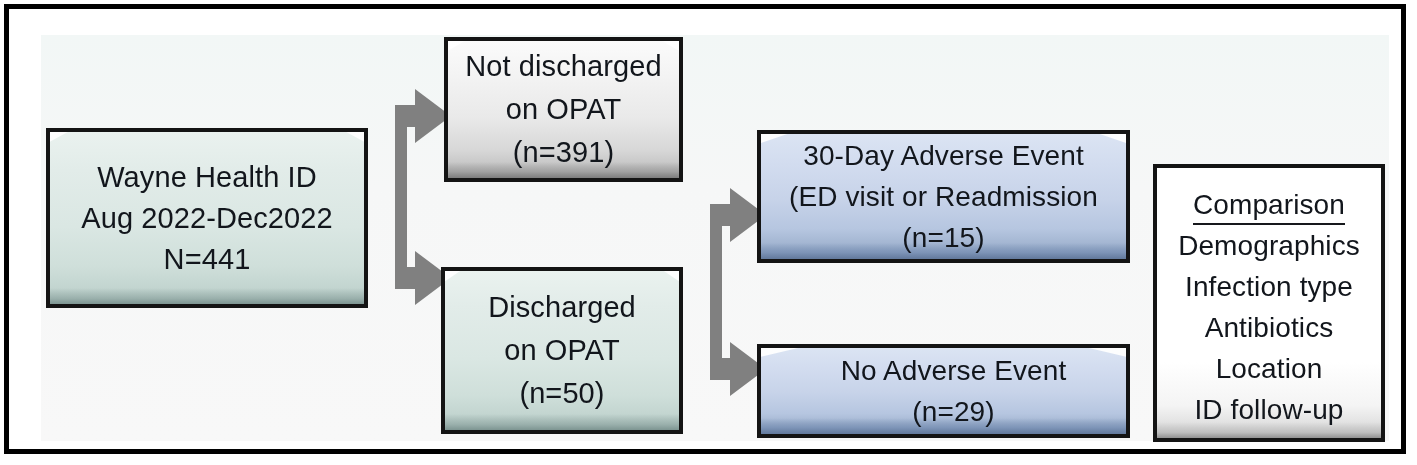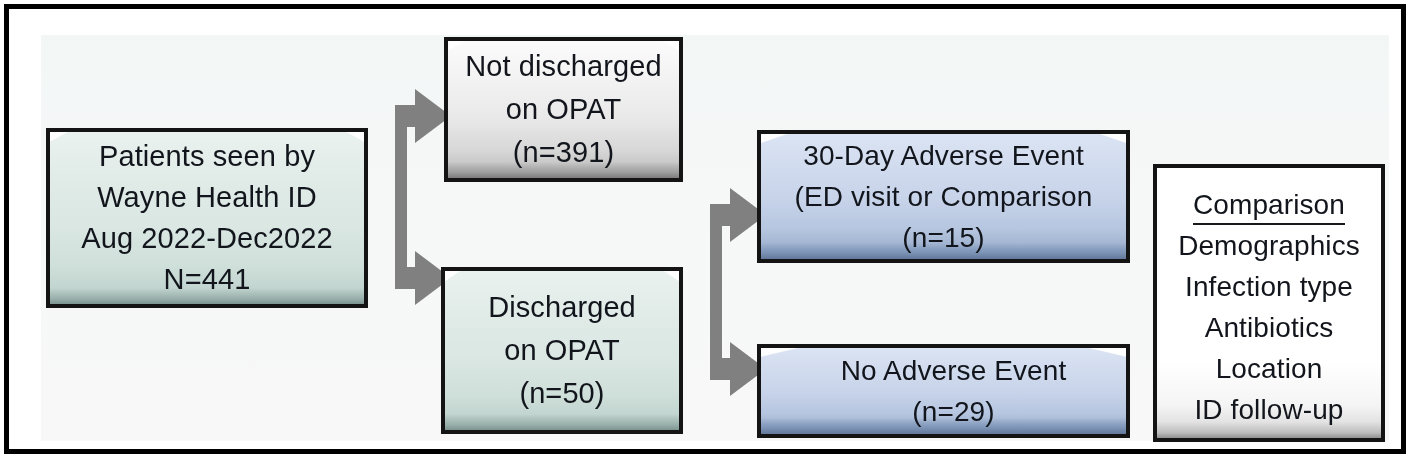--- a/index.html
+++ b/index.html
@@ -148,21 +148,20 @@
                L52,208 L52,192 L88,219 L52,246 L52,230 L32,230 L32,138 Z" fill="#808080"></path>
     </svg>
 
     <svg class="connector" id="connector-split-2" viewBox="0 0 90 250">
       <path d="M0,126 L32,126 L32,38 L52,38 L52,22 L88,49 L52,76 L52,60 L44,60 L44,192
                L52,192 L52,176 L88,203 L52,230 L52,214 L32,214 L32,126 Z" fill="#808080"></path>
     </svg>
 
     <div class="node mint" id="node-cohort">
       <div class="inner">
-        <span class="line">Patients seen by</span>
         <span class="line">Wayne Health ID</span>
         <span class="line">Aug 2022-Dec2022</span>
         <span class="line">N=441</span>
       </div>
     </div>
 
     <div class="node silver" id="node-not-opat">
       <div class="inner">
         <span class="line">Not discharged</span>
         <span class="line">on OPAT</span>
@@ -174,21 +173,21 @@
       <div class="inner">
         <span class="line">Discharged</span>
         <span class="line">on OPAT</span>
         <span class="line">(n=50)</span>
       </div>
     </div>
 
     <div class="node blue" id="node-adverse">
       <div class="inner">
         <span class="line">30-Day Adverse Event</span>
-        <span class="line">(ED visit or Comparison</span>
+        <span class="line">(ED visit or Readmission</span>
         <span class="line">(n=15)</span>
       </div>
     </div>
 
     <div class="node blue" id="node-no-adverse">
       <div class="inner">
         <span class="line">No Adverse Event</span>
         <span class="line">(n=29)</span>
       </div>
     </div>

